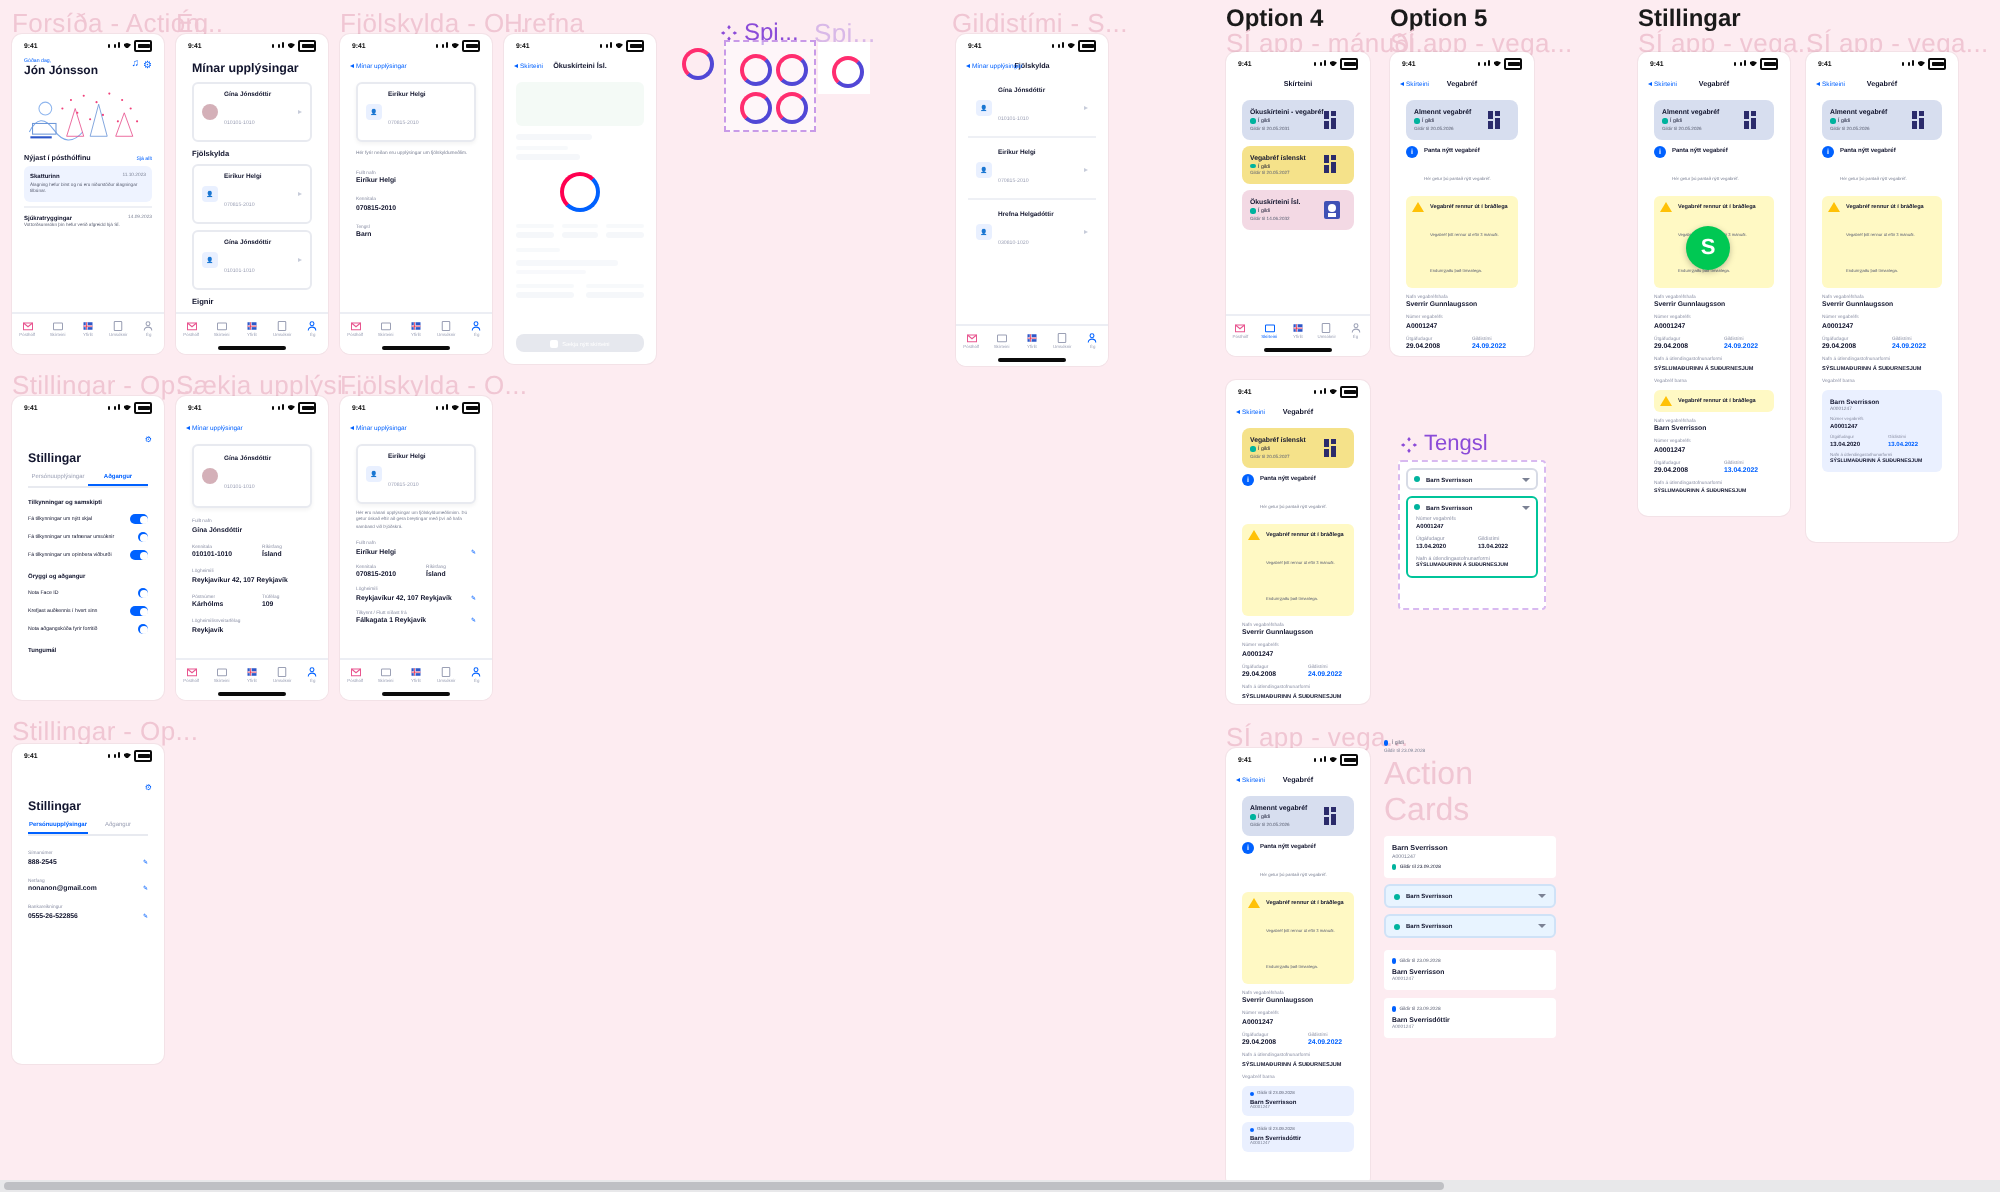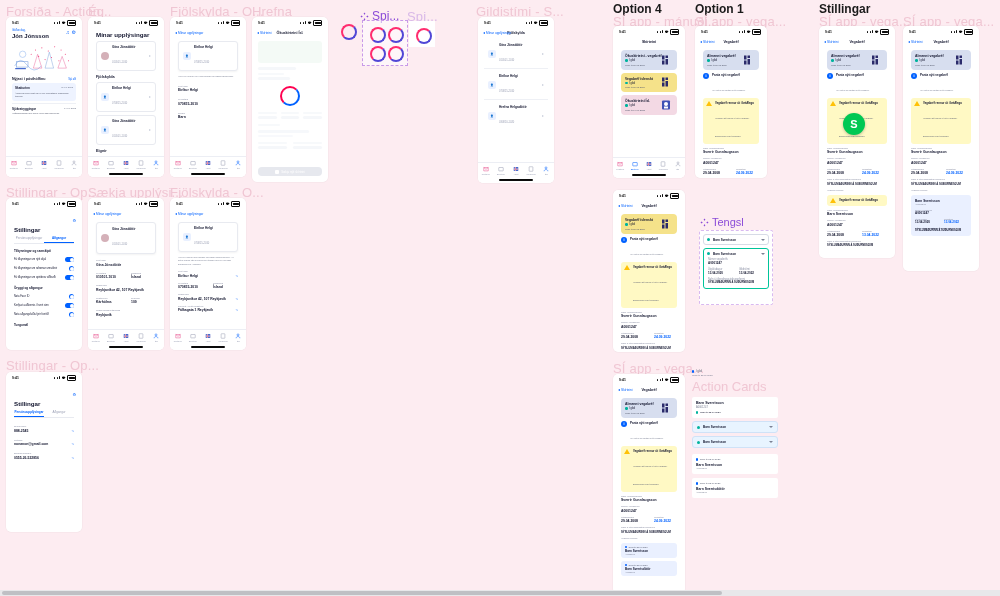--- a/index.html
+++ b/index.html
@@ -145,21 +145,21 @@
   <div class="comp-title" style="left:360px;top:9px;">
     <svg width="9" height="9" viewBox="0 0 12 12">
       <path d="M6 0.6 L7.2 2.2 L6 3.6 L4.8 2.2Z M6 8.4 L7.2 9.8 L6 11.4 L4.8 9.8Z M0.6 6 L2.2 4.8 L3.6 6 L2.2 7.2Z M8.4 6 L9.8 4.8 L11.4 6 L9.8 7.2Z" fill="#8b4bd8"></path>
     </svg>
     <span>Spi...</span>
   </div>
   <div class="frame-title" style="left:407px;top:9px;color:#d9b9e8;">Spi...</div>
 
   <div class="group-title" style="left:613px;top:2px;">Option 4</div>
   <div class="frame-title" style="left:613px;top:14px;">SÍ app - mánuði...</div>
-  <div class="group-title" style="left:695px;top:2px;">Option 1</div>
+  <div class="group-title" style="left:695px;top:2px;">Option 5</div>
   <div class="frame-title" style="left:695px;top:14px;">SÍ app - vega...</div>
   <div class="group-title" style="left:819px;top:2px;">Stillingar</div>
   <div class="frame-title" style="left:819px;top:14px;">SÍ app - vega...</div>
   <div class="frame-title" style="left:903px;top:14px;">SÍ app - vega...</div>
 
   <div class="phone" style="left:6px;top:17px;width:76px;height:160px;">
     <div class="statusbar">
       <span class="sb-time">9:41</span>
       <span class="sb-icons">
         <span class="sb-bar" style="height:1.5px"></span>
@@ -891,21 +891,21 @@
       <div style="font-size:2.2px;color:#7b8194;">A0001247</div>
     </div>
   </div>
 
   <div style="position:absolute;left:692px;top:370px;width:86px;height:140px;">
     <div style="font-size:2.6px;color:#5b6073;display:flex;gap:1.5px;align-items:center;">
         <span class="dotg" style="width:2.4px;height:2.4px;background:#0061ff"></span>
         <span>Í gildi</span>
       </div>
     <div style="font-size:2.4px;color:#7b8194;margin-top:1px;">Gildir til 23.09.2028</div>
-    <div style="font-size:13px;color:#f0c6d3;margin-top:2px;">Action Cards</div>
+    <div style="font-size:16px;color:#f0c6d3;margin-top:2px;">Action Cards</div>
     <div style="background:#fff;border-radius:2px;padding:4px;margin-top:3px;">
       <div style="font-size:3.6px;font-weight:bold;color:#11142d;">Barn Sverrisson</div>
       <div style="font-size:2.6px;color:#7b8194;margin-top:1px;">A0001247</div>
       <div style="font-size:2.4px;color:#11142d;margin-top:2px;display:flex;gap:1.5px;align-items:center;">
           <span class="dotg" style="width:2.4px;height:2.4px;"></span>
           <span>Gildir til 23.09.2028</span>
         </div>
     </div>
     <div class="selbox" style="margin:3px 0;background:#e8f4ff;border-color:#cfe2f7;">
       <span class="dotg"></span>

